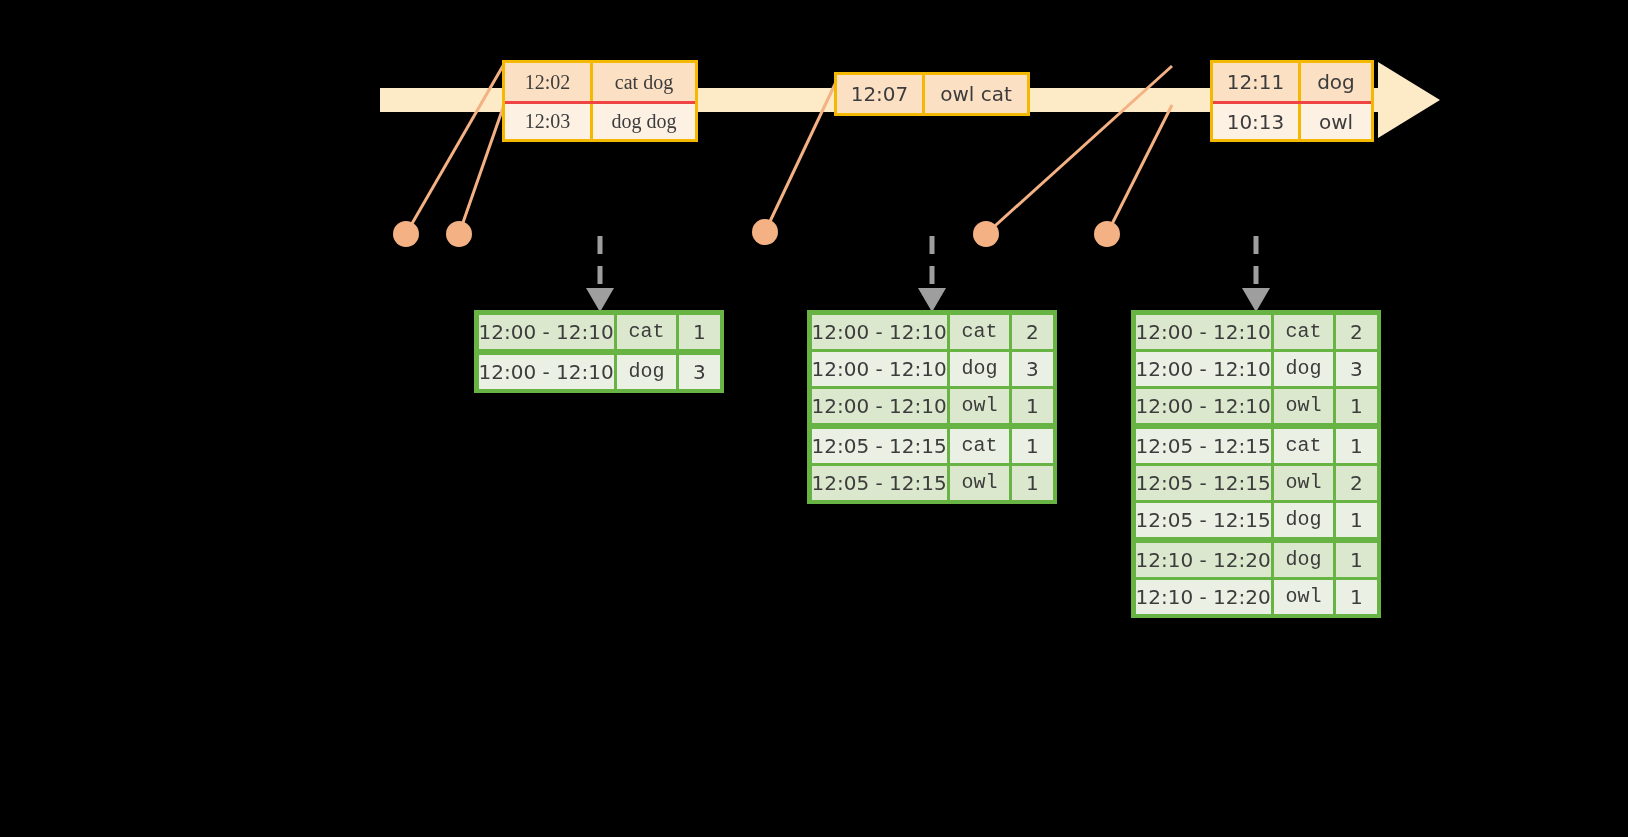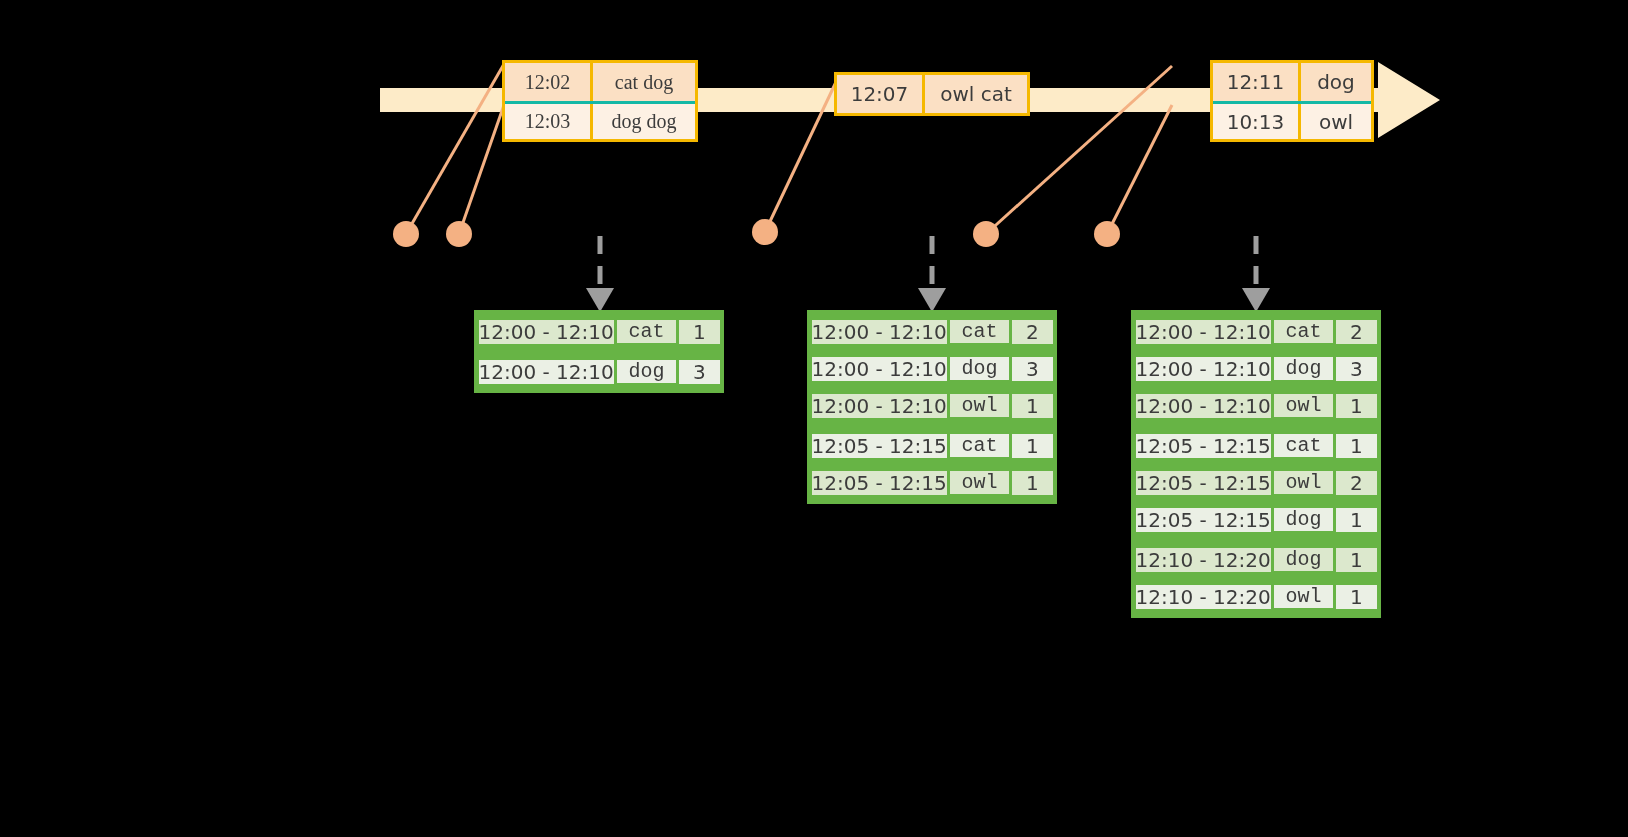--- a/index.html
+++ b/index.html
@@ -35,21 +35,21 @@
     border: 3px solid #F5B800;
     box-sizing: border-box;
     background: #FDEBD5;
   }
   .event-row {
     display: flex;
     box-sizing: border-box;
     height: 38px;
   }
   .event-row + .event-row {
-    border-top: 3px solid #14b8a6;
+    border-top: 3px solid #ef4444;
   }
   .event-row.shade .cell { background: #FBE0C4; }
   .event-row.light .cell { background: #FDF1E4; }
   .cell {
     display: flex;
     align-items: center;
     justify-content: center;
     box-sizing: border-box;
     color: #3c3c3c;
     font-size: 20px;
@@ -65,21 +65,20 @@
   .result-table {
     position: absolute;
     border: 3px solid #67B445;
     box-sizing: border-box;
     background: #67B445;
   }
   .res-row {
     display: flex;
     box-sizing: border-box;
     height: 37px;
-    align-items: center;
   }
   .res-cell {
     display: flex;
     align-items: center;
     justify-content: center;
     box-sizing: border-box;
     color: #3c3c3c;
     font-size: 20px;
     white-space: nowrap;
     margin: 1.5px 1.5px;

